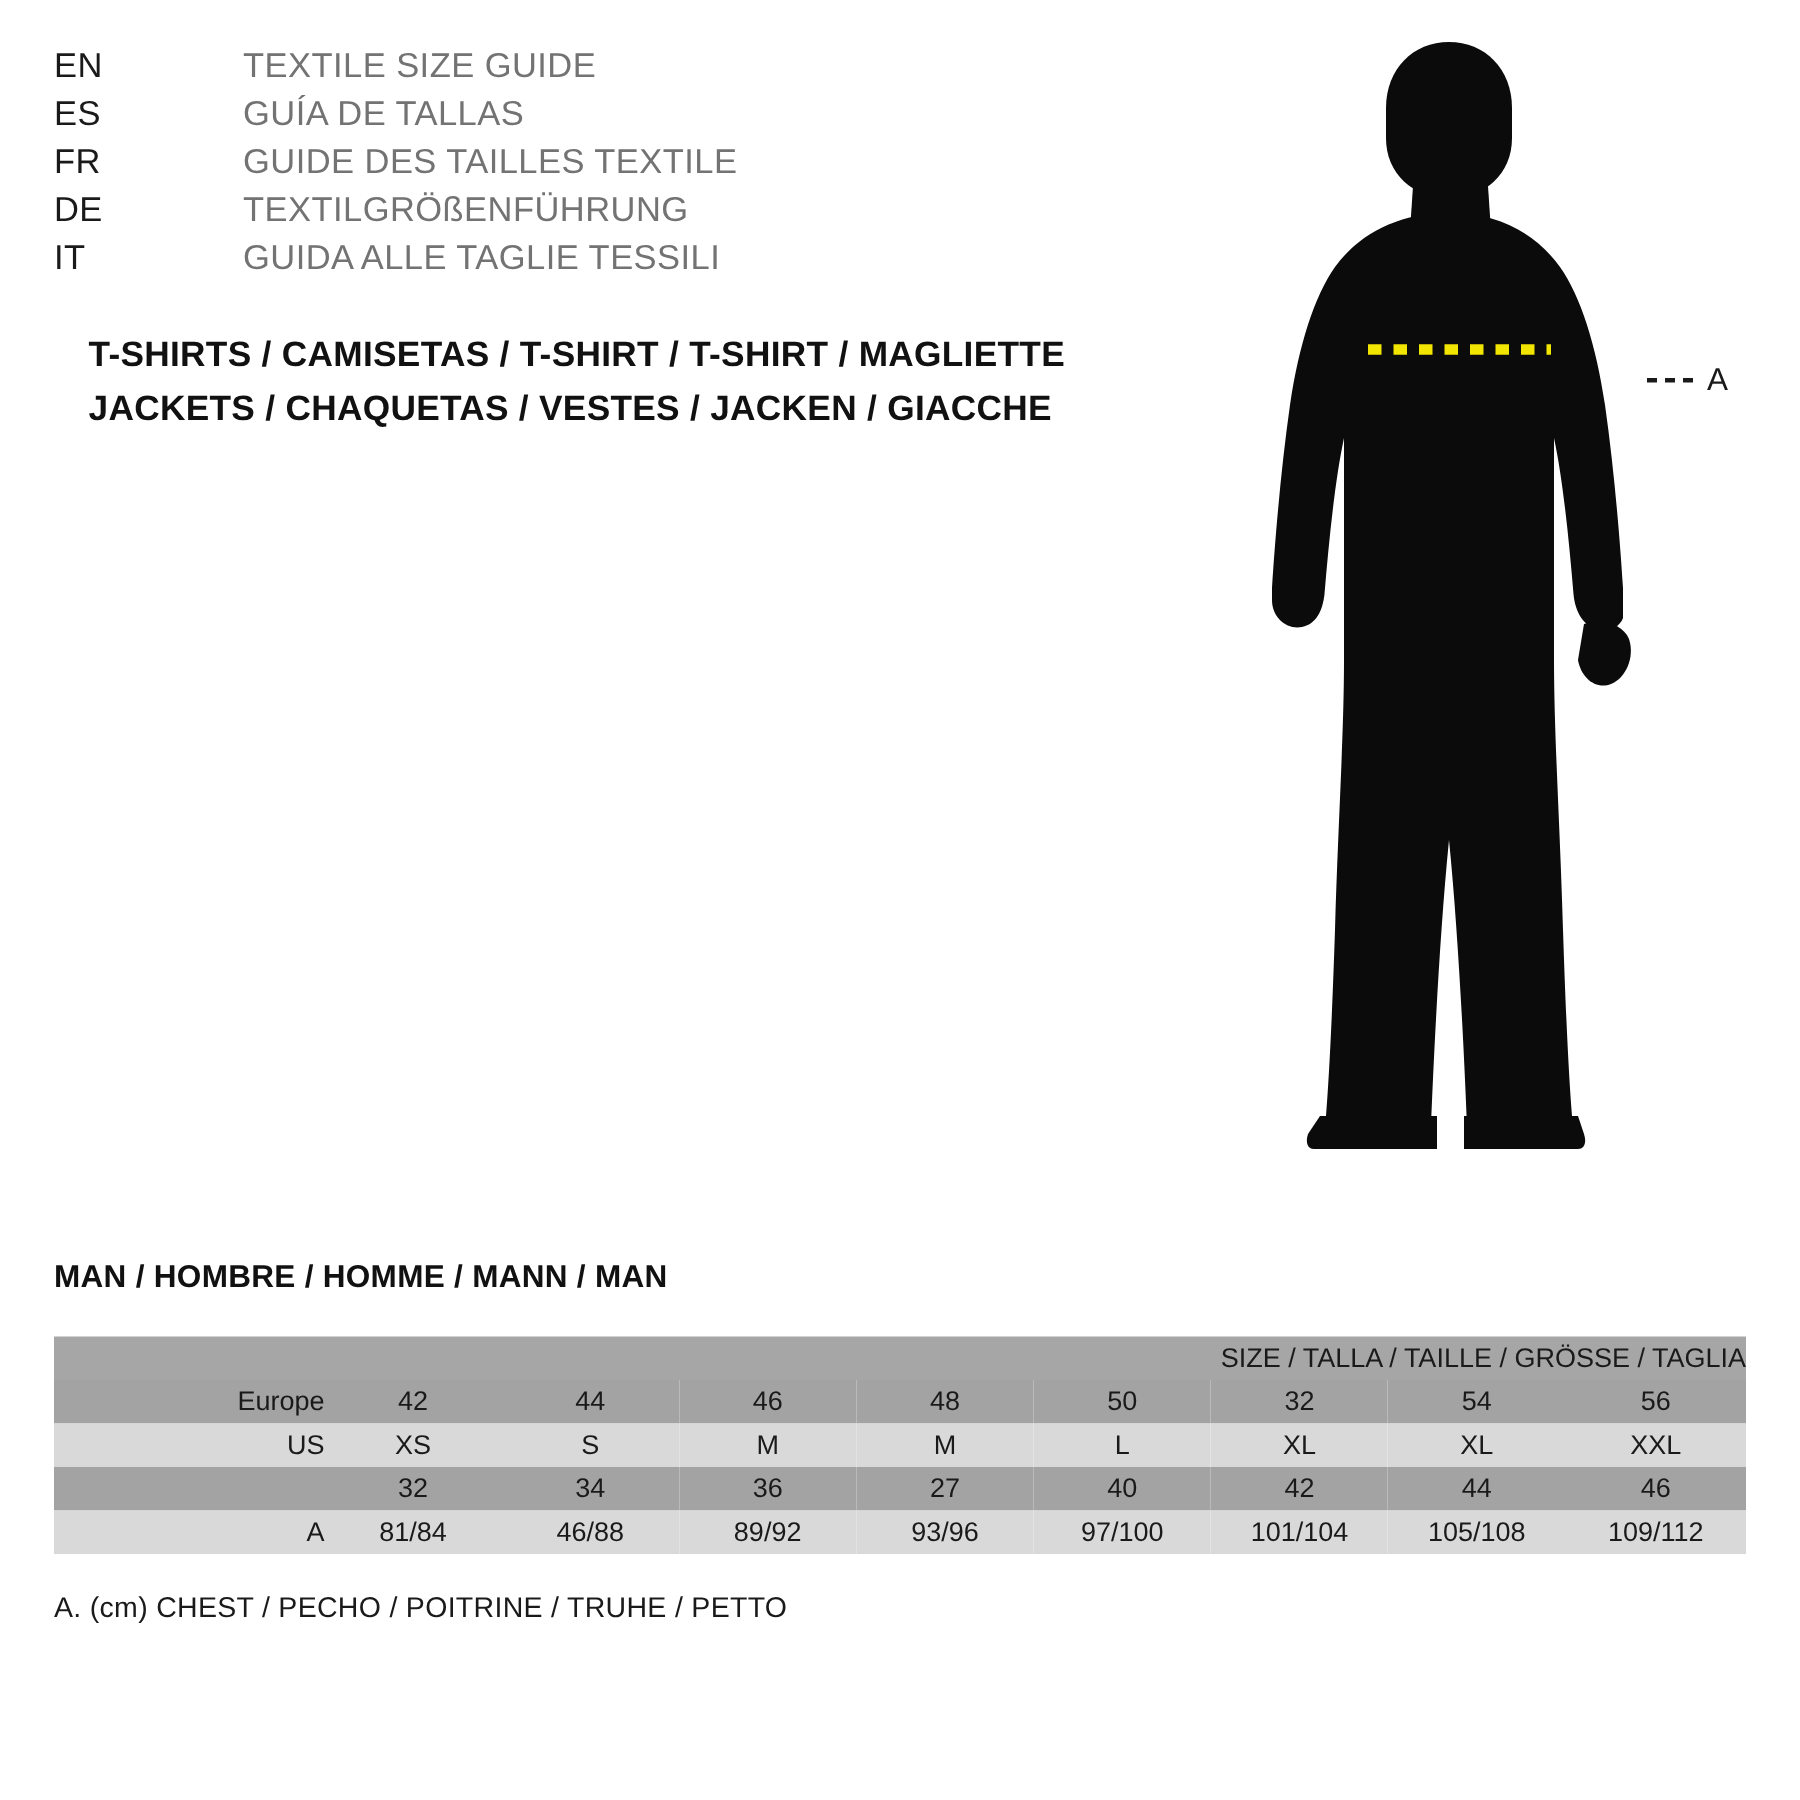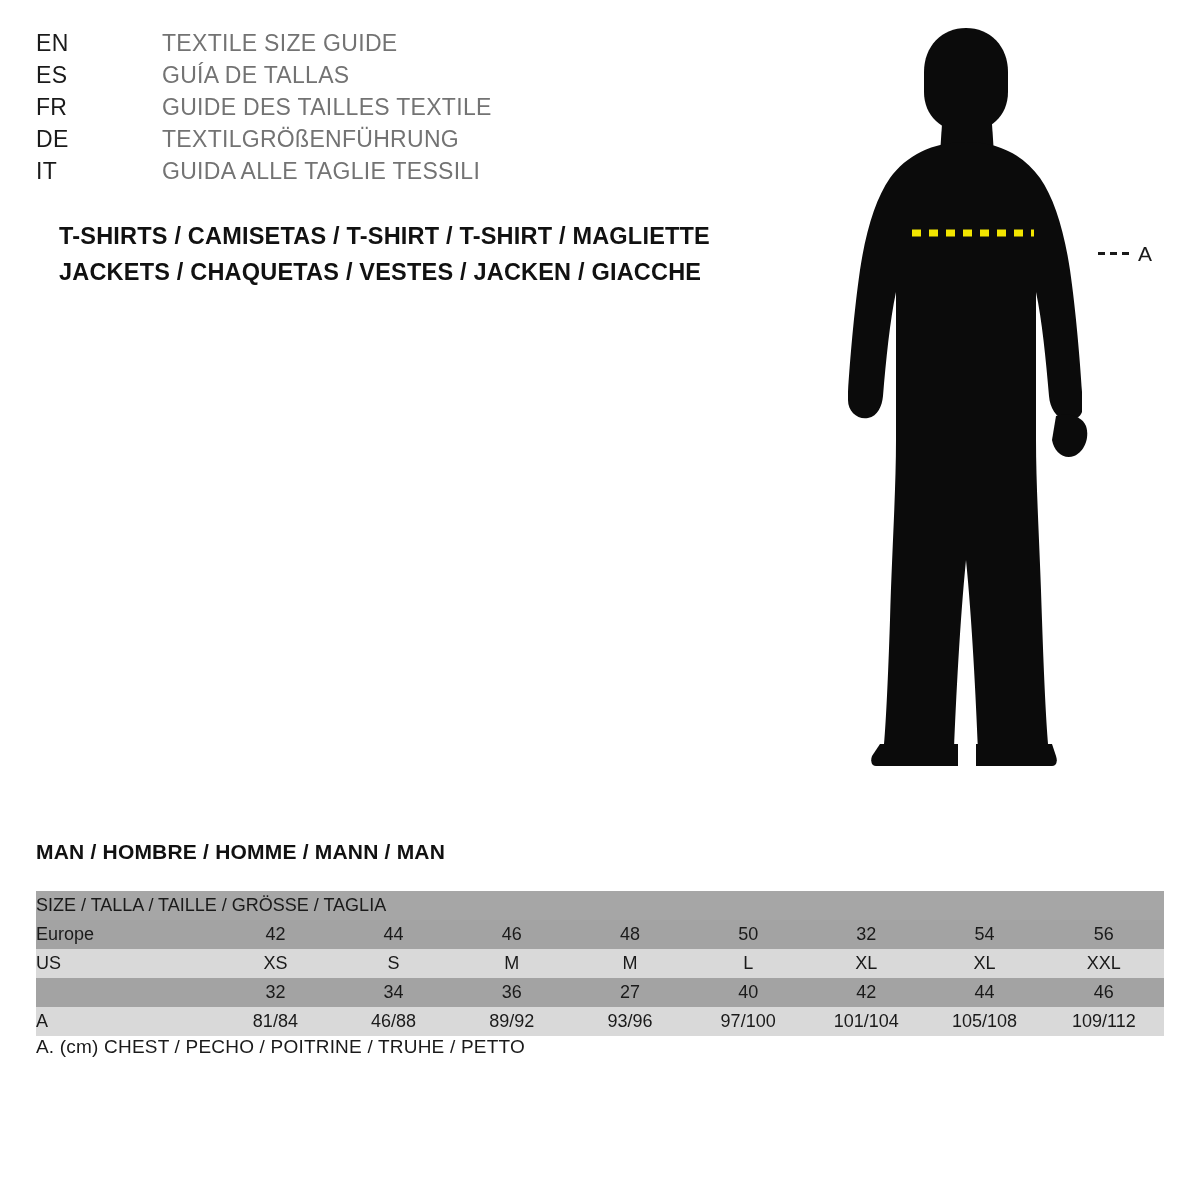--- a/index.html
+++ b/index.html
@@ -125,27 +125,28 @@
     color: #1a1a1a;
   }
   .row-light td {
     background: #a3a3a3;
   }
   .row-dark td {
     background: #d9d9d9;
   }
   .label-cell {
     padding-left: 6px;
-    text-align: left;
+    text-align: right;
     white-space: nowrap;
   }
   .val-cell {
     text-align: center;
   }
   .footnote {
+    margin-top: 26px;
     font-size: 19px;
     color: #1a1a1a;
     letter-spacing: 0.2px;
   }
 </style>
 </head>
 <body>
 
 <div class="page">
 

